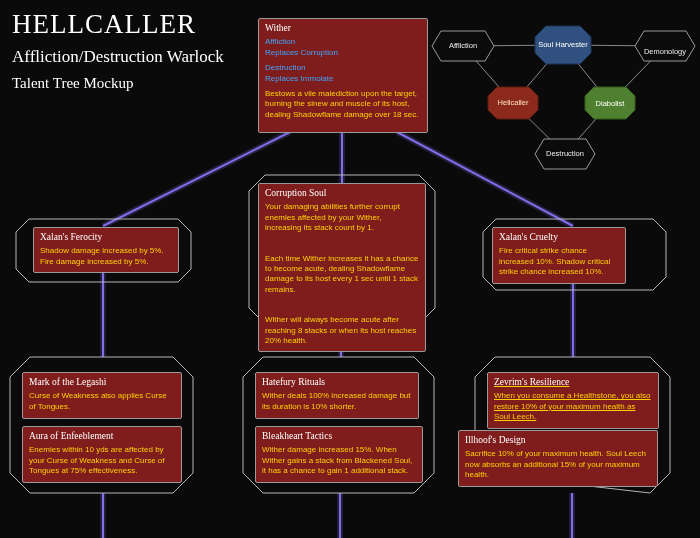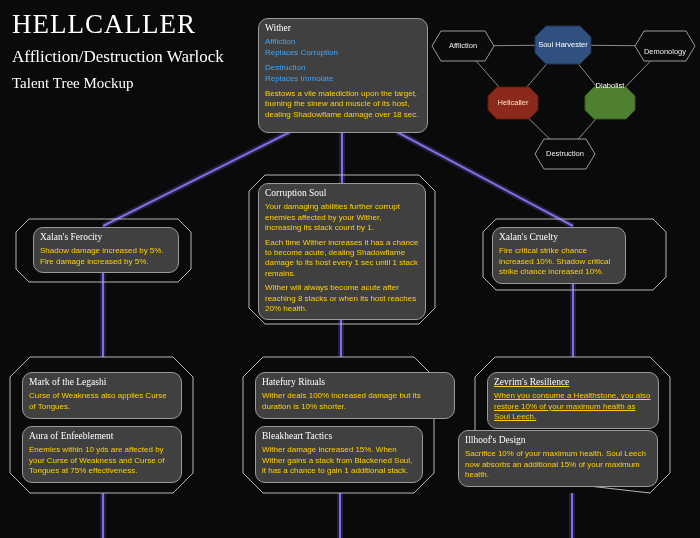--- a/index.html
+++ b/index.html
@@ -9,28 +9,28 @@
     font-family:"Liberation Sans",sans-serif;
   }
   .wires{position:absolute;left:0;top:0;z-index:0;}
   
   .hdr{position:absolute;left:12px;top:10px;z-index:2;color:#fff;font-family:"Liberation Serif",serif;}
   .hdr .title{font-size:27px;letter-spacing:1px;line-height:1.1;}
   .hdr .subtitle{font-size:17px;margin-top:7px;}
   .hdr .tagline{font-size:15px;margin-top:8px;}
   
   .tooltip{
-    position:absolute;z-index:2;background:#404040;border:1px solid #9a9a9a;border-radius:10px;
+    position:absolute;z-index:2;background:#7f1d1d;border:1px solid #9a9a9a;border-radius:2px;
     padding:4px 6px 5px 6px;color:#ffd100;font-size:8px;line-height:1.3;
   }
   .t-title{color:#ffffff;font-family:"Liberation Serif",serif;font-size:9.5px;line-height:1.2;margin-bottom:3px;}
   .t-spec{color:#3da6ff;}
   .t-gap{height:5px;}
   .t-desc{white-space:pre-line;}
-  .t-desc + .t-desc{margin-top:4px;}
+  .t-desc + .t-desc{margin-top:20px;}
   
   .hexlab{
     position:absolute;z-index:2;display:flex;align-items:center;justify-content:center;
     text-align:center;font-size:7.5px;line-height:1.15;color:#ededed;
   }
   .hexlab.white{color:#ffffff;text-align:right;}
   .hexlab.warm{color:#ffe3c0;}
 </style>
 </head>
 <body>
@@ -130,21 +130,21 @@
 
   <div class="tooltip" style="left:22px;top:372px;width:160px;min-height:47px;">
     <div class="t-title">Mark of the Legashi</div>
     <div class="t-desc">Curse of Weakness also applies Curse of Tongues.</div>
   </div>
   <div class="tooltip" style="left:22px;top:426px;width:160px;min-height:56px;">
     <div class="t-title">Aura of Enfeeblement</div>
     <div class="t-desc">Enemies within 10 yds are affected by your Curse of Weakness and Curse of Tongues at 75% effectiveness.</div>
   </div>
 
-  <div class="tooltip" style="left:255px;top:372px;width:200px;min-height:47px;">
+  <div class="tooltip" style="left:255px;top:372px;width:164px;min-height:47px;">
     <div class="t-title">Hatefury Rituals</div>
     <div class="t-desc">Wither deals 100% increased damage but its duration is 10% shorter.</div>
   </div>
   <div class="tooltip" style="left:255px;top:426px;width:168px;min-height:56px;">
     <div class="t-title">Bleakheart Tactics</div>
     <div class="t-desc">Wither damage increased 15%. When Wither gains a stack from Blackened Soul, it has a chance to gain 1 additional stack.</div>
   </div>
 
   <div class="tooltip" style="left:487px;top:372px;width:172px;min-height:53px;text-decoration:underline;">
     <div class="t-title">Zevrim's Resilience</div>
@@ -152,16 +152,16 @@
   </div>
   <div class="tooltip" style="left:458px;top:430px;width:200px;min-height:51px;">
     <div class="t-title">Illhoof's Design</div>
     <div class="t-desc">Sacrifice 10% of your maximum health. Soul Leech now absorbs an additional 15% of your maximum health.</div>
   </div>
 
   <div class="hexlab" style="left:432px;top:31px;width:62px;height:30px;">Affliction</div>
   <div class="hexlab white" style="left:535px;top:26px;width:56px;height:38px;">Soul Harvester</div>
   <div class="hexlab" style="left:635px;top:31px;width:60px;height:42px;">Demonology</div>
   <div class="hexlab warm" style="left:488px;top:87px;width:50px;height:32px;">Hellcaller</div>
-  <div class="hexlab white" style="left:585px;top:70px;width:50px;height:32px;">Diabolist</div>
+  <div class="hexlab white" style="left:585px;top:88px;width:50px;height:32px;">Diabolist</div>
   <div class="hexlab" style="left:535px;top:139px;width:60px;height:30px;">Destruction</div>
 
 </div>
 
 </body></html>

